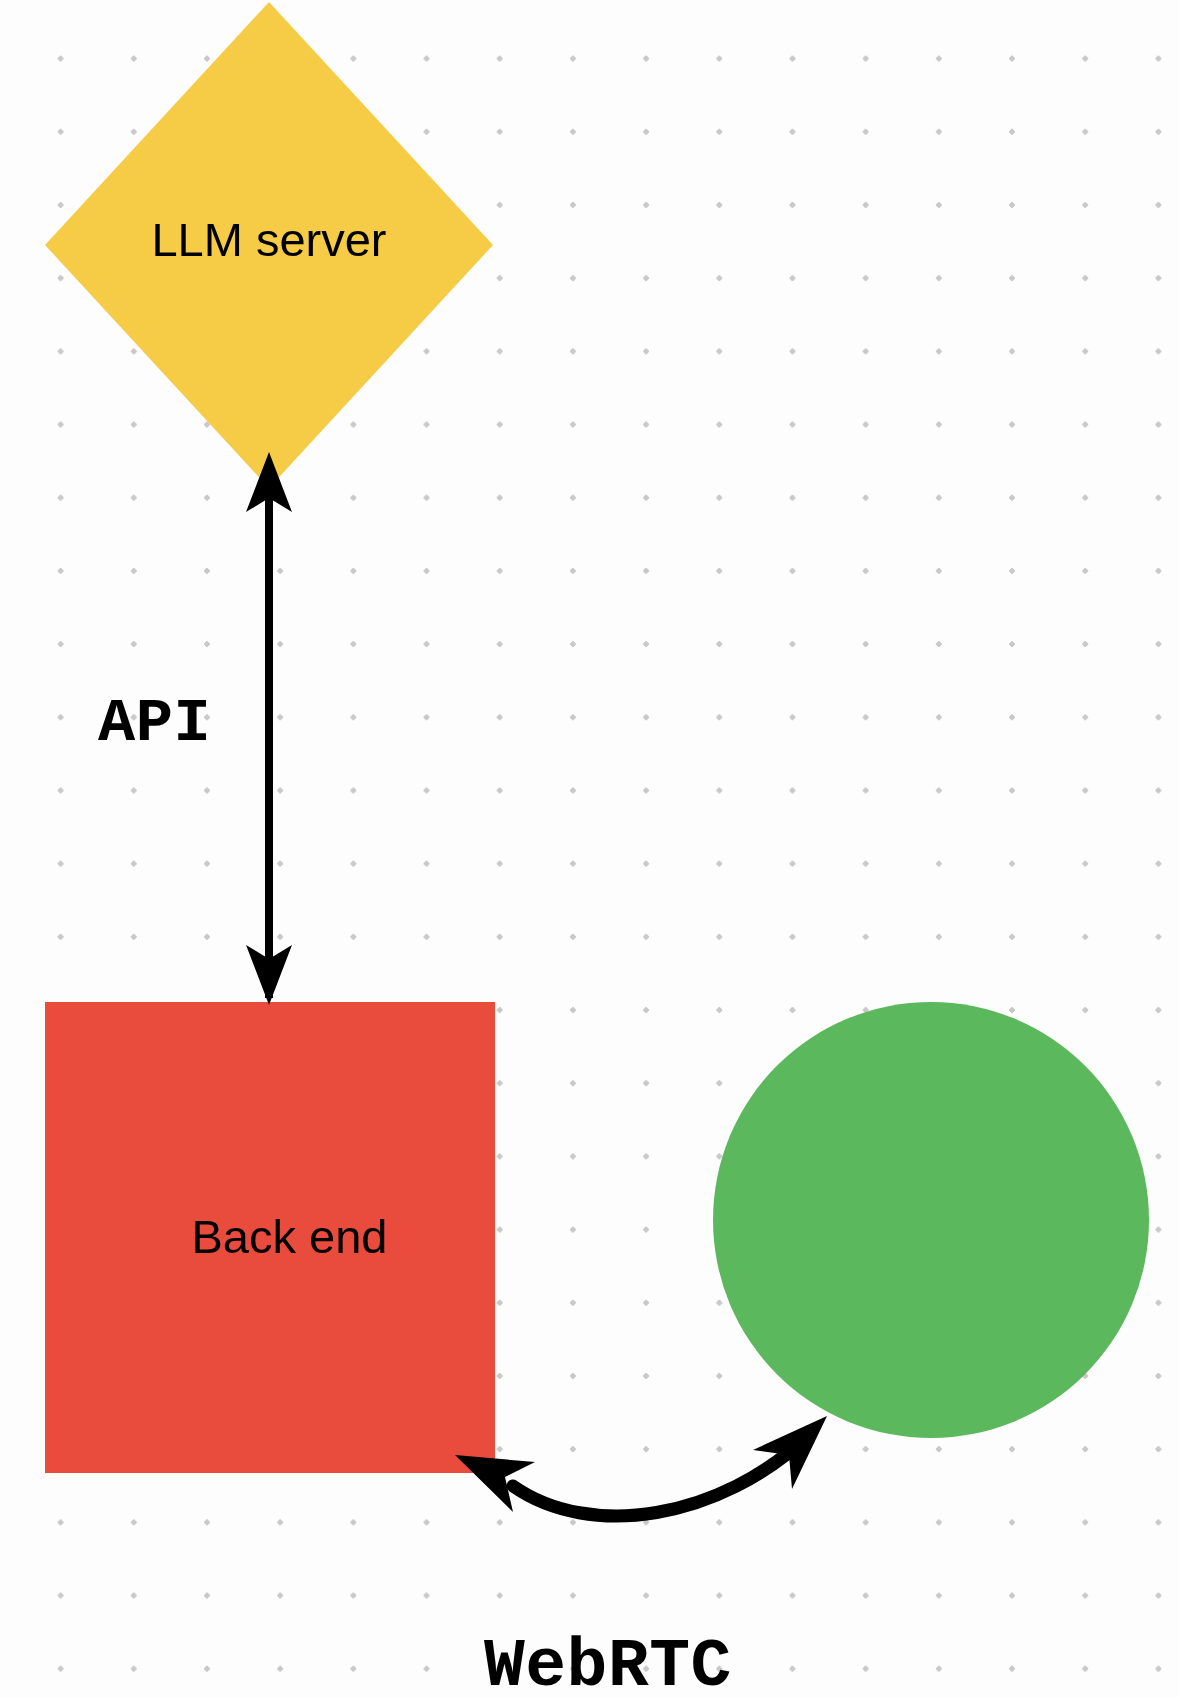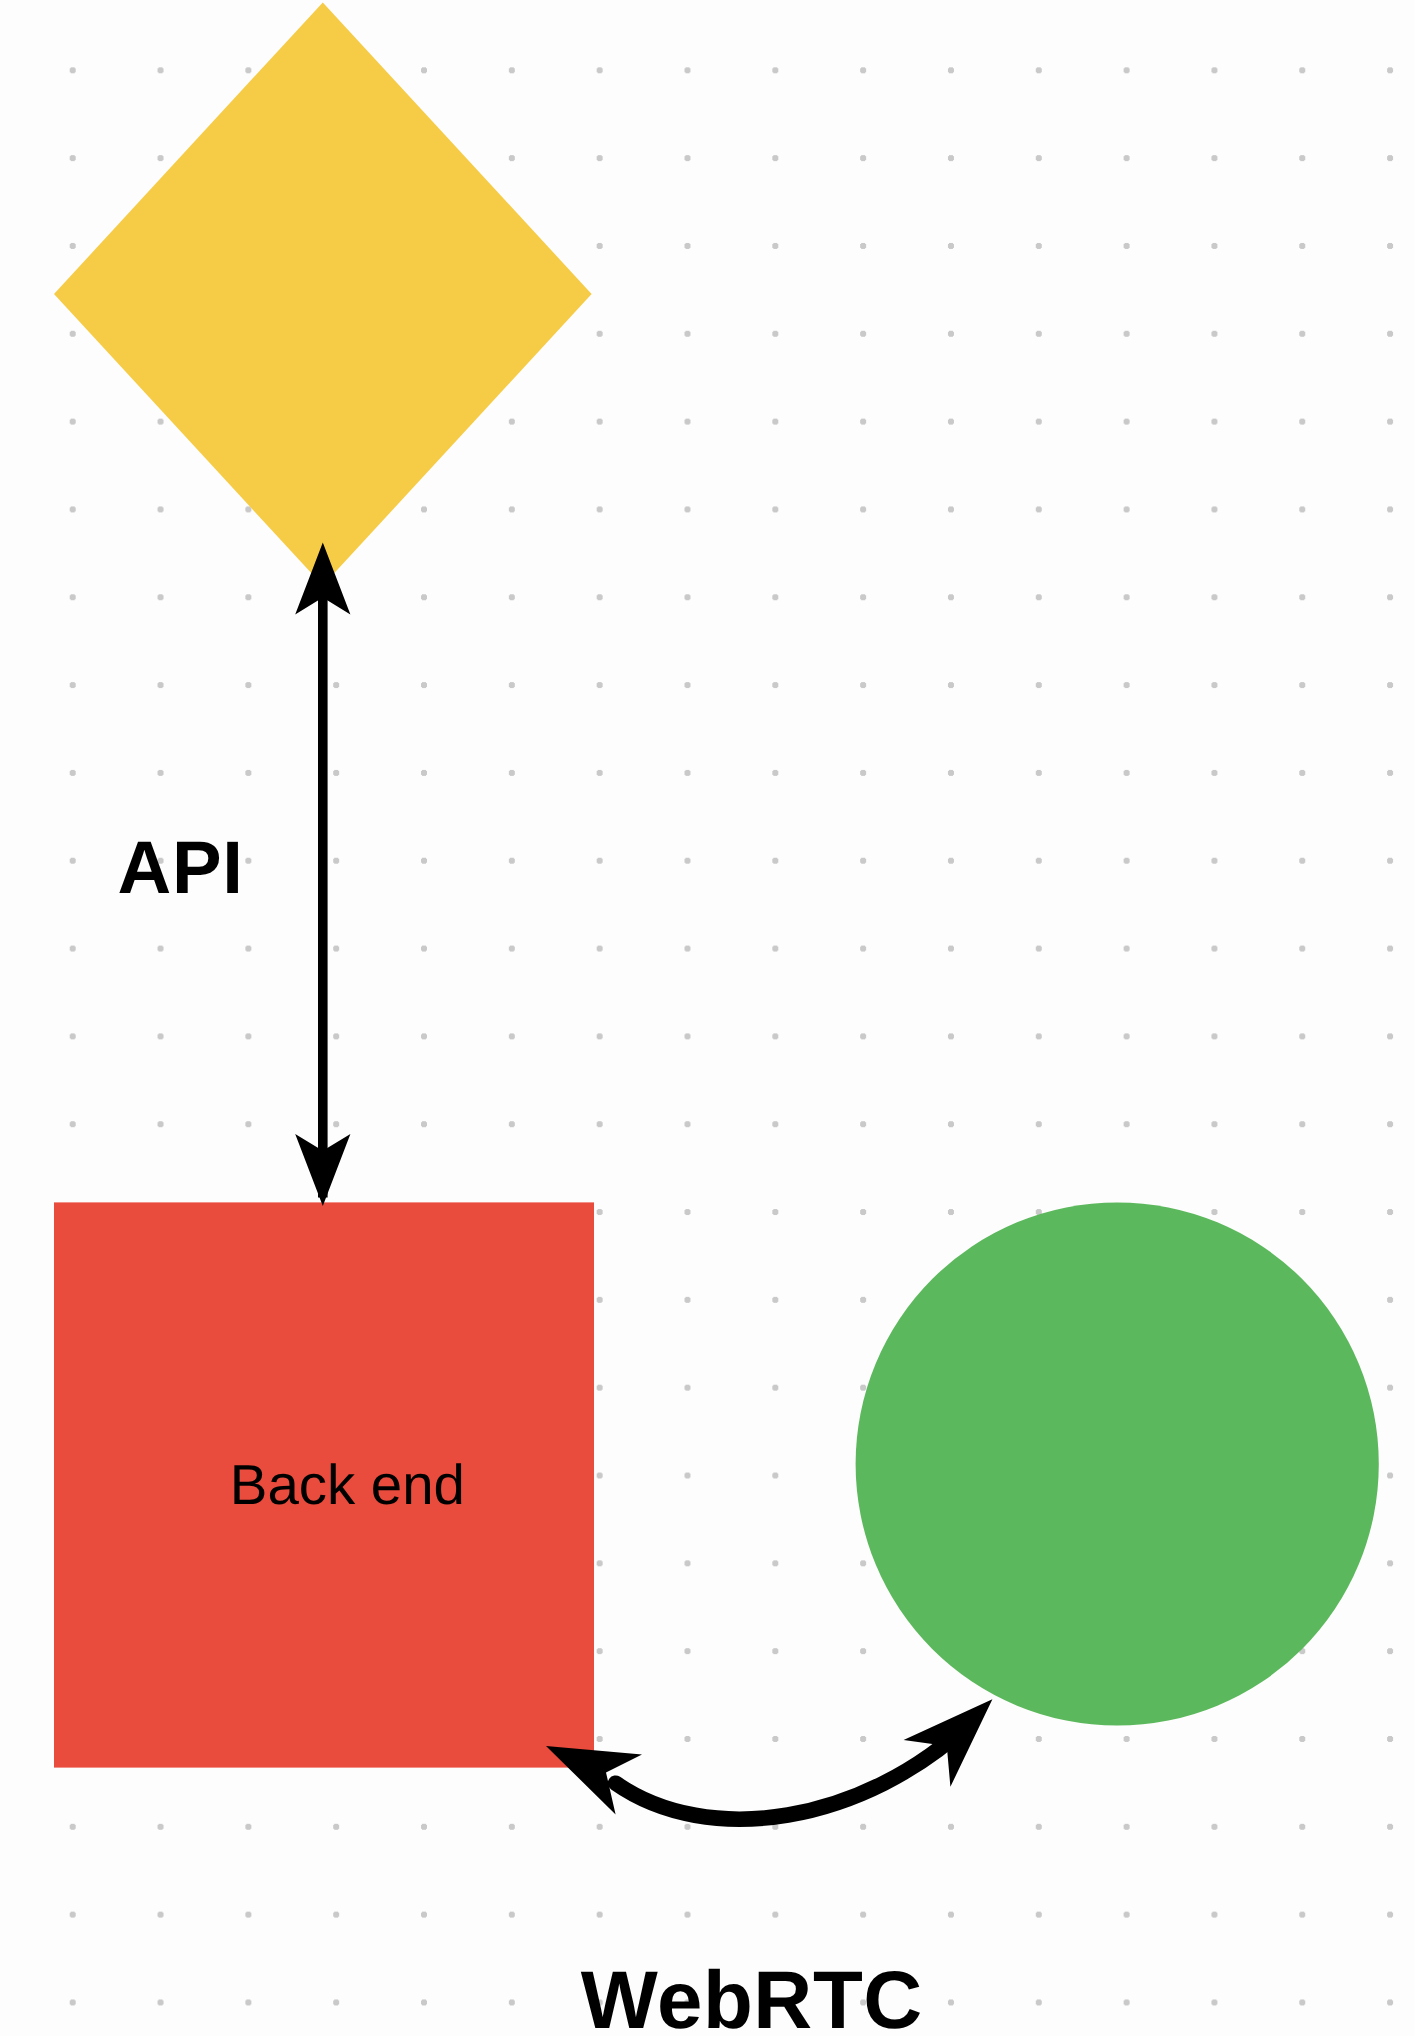--- a/index.html
+++ b/index.html
@@ -30,21 +30,21 @@
     color: #000000;
     font-family: "Liberation Sans", sans-serif;
     font-weight: 400;
     white-space: nowrap;
     text-align: center;
     line-height: 1;
   }
   .edge-label {
     position: absolute;
     color: #000000;
-    font-family: Liberation Sans, sans-serif;
+    font-family: Liberation Mono, monospace;
     font-weight: 700;
     white-space: nowrap;
     line-height: 1;
   }
   
   #llm-label {
     left: 45px;
     top: 216px;
     width: 448px;
     font-size: 47px;
@@ -96,20 +96,21 @@
     </g>
 
     <g>
       <path d="M 513,1486 C 590,1540 720,1520 810,1434" fill="none" stroke="#000000" stroke-width="13" stroke-linecap="round"></path>
       <polygon points="455,1455 535,1462 505,1477 513,1512" fill="#000000"></polygon>
       <polygon points="827,1416 792,1489 789,1455 753,1450" fill="#000000"></polygon>
     </g>
   </svg>
 
   <div class="layer">
+    <div class="node-label" id="llm-label">LLM server</div>
 
     <div class="node-label" id="backend-label">Back end</div>
 
 
     <div class="edge-label" id="api-label">API</div>
 
     <div class="edge-label" id="webrtc-label">WebRTC</div>
   </div>
 
 </div>

